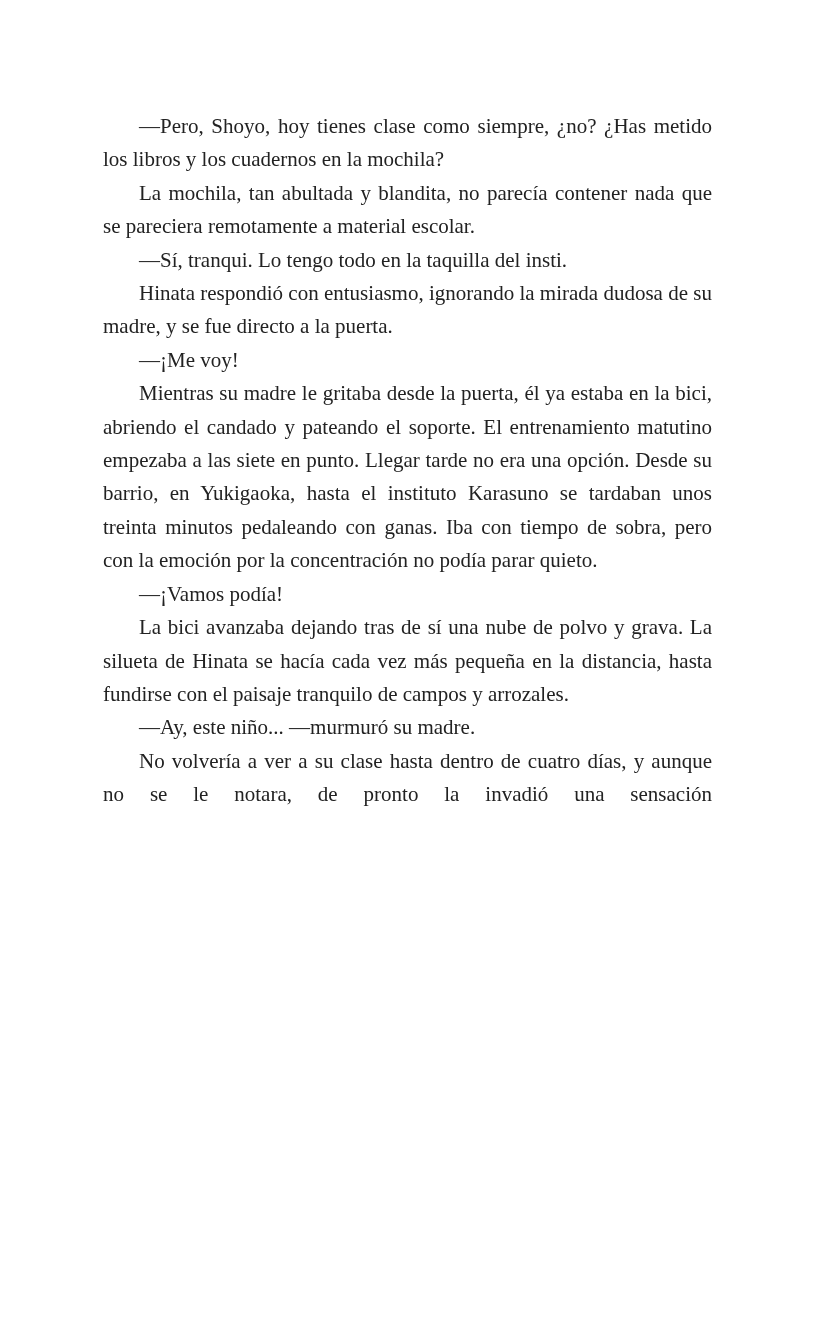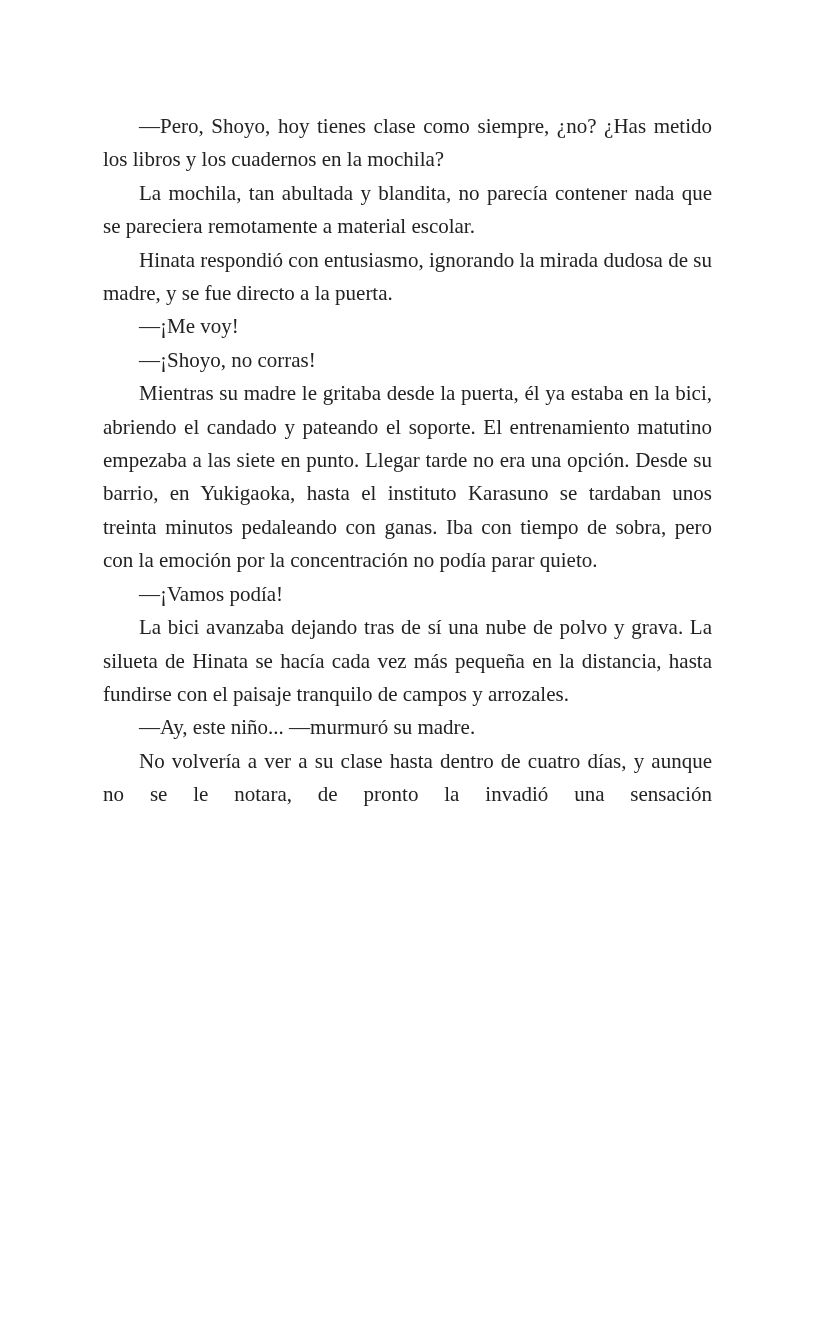--- a/index.html
+++ b/index.html
@@ -47,23 +47,23 @@
     color: #0369a1;
   }
 </style>
 </head>
 <body>
 
 <div class="page">
   <main class="text-block">
     <p>—Pero, Shoyo, hoy tienes clase como siempre, ¿no? ¿Has metido los libros y los cuadernos en la mochila?</p>
     <p>La mochila, tan abultada y blandita, no parecía contener nada que se pareciera remotamente a material escolar.</p>
+    <p>—Sí, tranqui. Lo tengo todo en la taquilla del insti.</p>
     <p>Hinata respondió con entusiasmo, ignorando la mirada dudosa de su madre, y se fue directo a la puerta.</p>
     <p>—¡Me voy!</p>
-    <p>—¡Shoyo, no corras!</p>
     <p>Mientras su madre le gritaba desde la puerta, él ya estaba en la bici, abriendo el candado y pateando el soporte. El entrenamiento matutino empezaba a las siete en punto. Llegar tarde no era una opción. Desde su barrio, en Yukigaoka, hasta el instituto Karasuno se tardaban unos treinta minutos pedaleando con ganas. Iba con tiempo de sobra, pero con la emoción por la concentración no podía parar quieto.</p>
     <p>—¡Vamos podía!</p>
     <p>La bici avanzaba dejando tras de sí una nube de polvo y grava. La silueta de Hinata se hacía cada vez más pequeña en la distancia, hasta fundirse con el paisaje tranquilo de campos y arrozales.</p>
     <p>—Ay, este niño... —murmuró su madre.</p>
     <p class="continues">No volvería a ver a su clase hasta dentro de cuatro días, y aunque no se le notara, de pronto la invadió una sensación</p>
   </main>
   <div class="folio">12</div>
 </div>
 
 </body></html>

